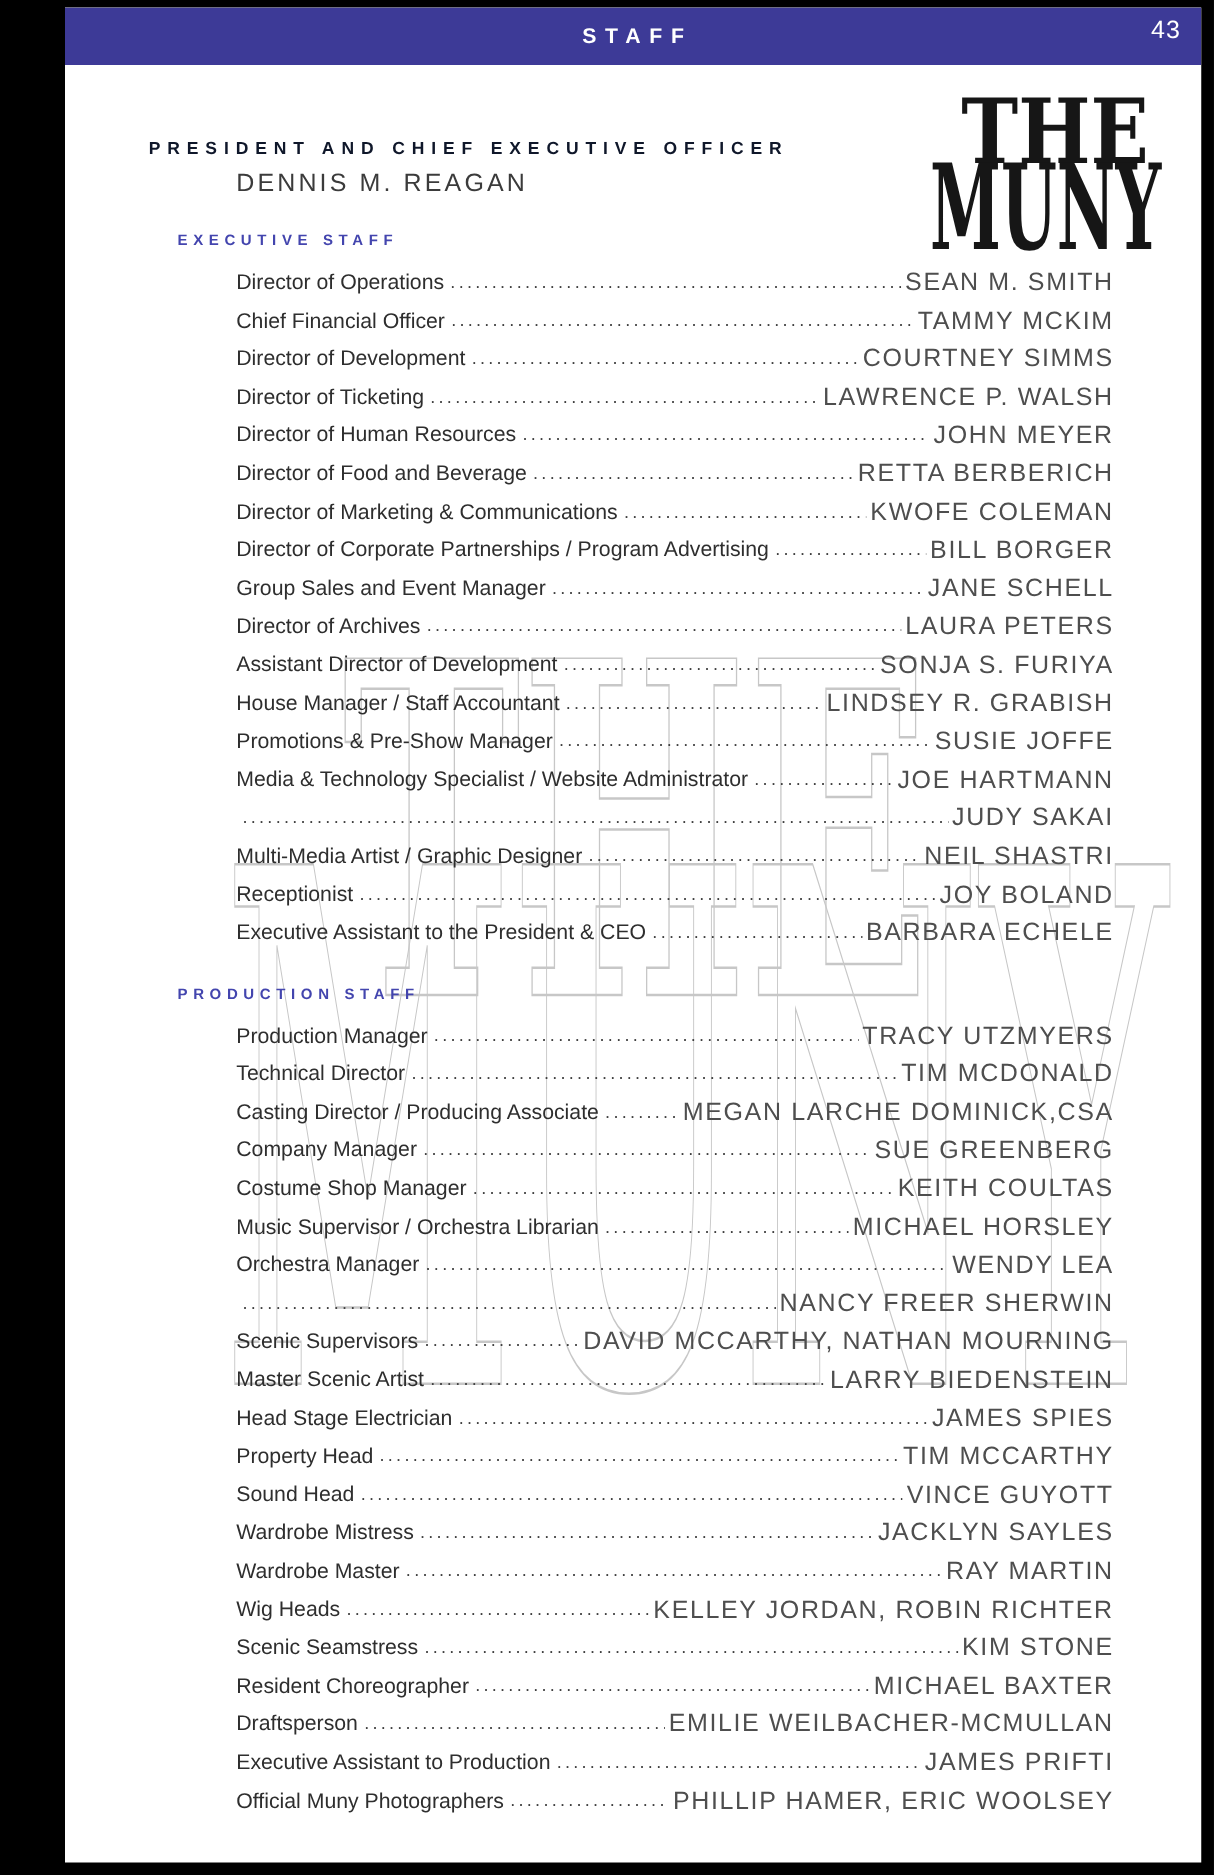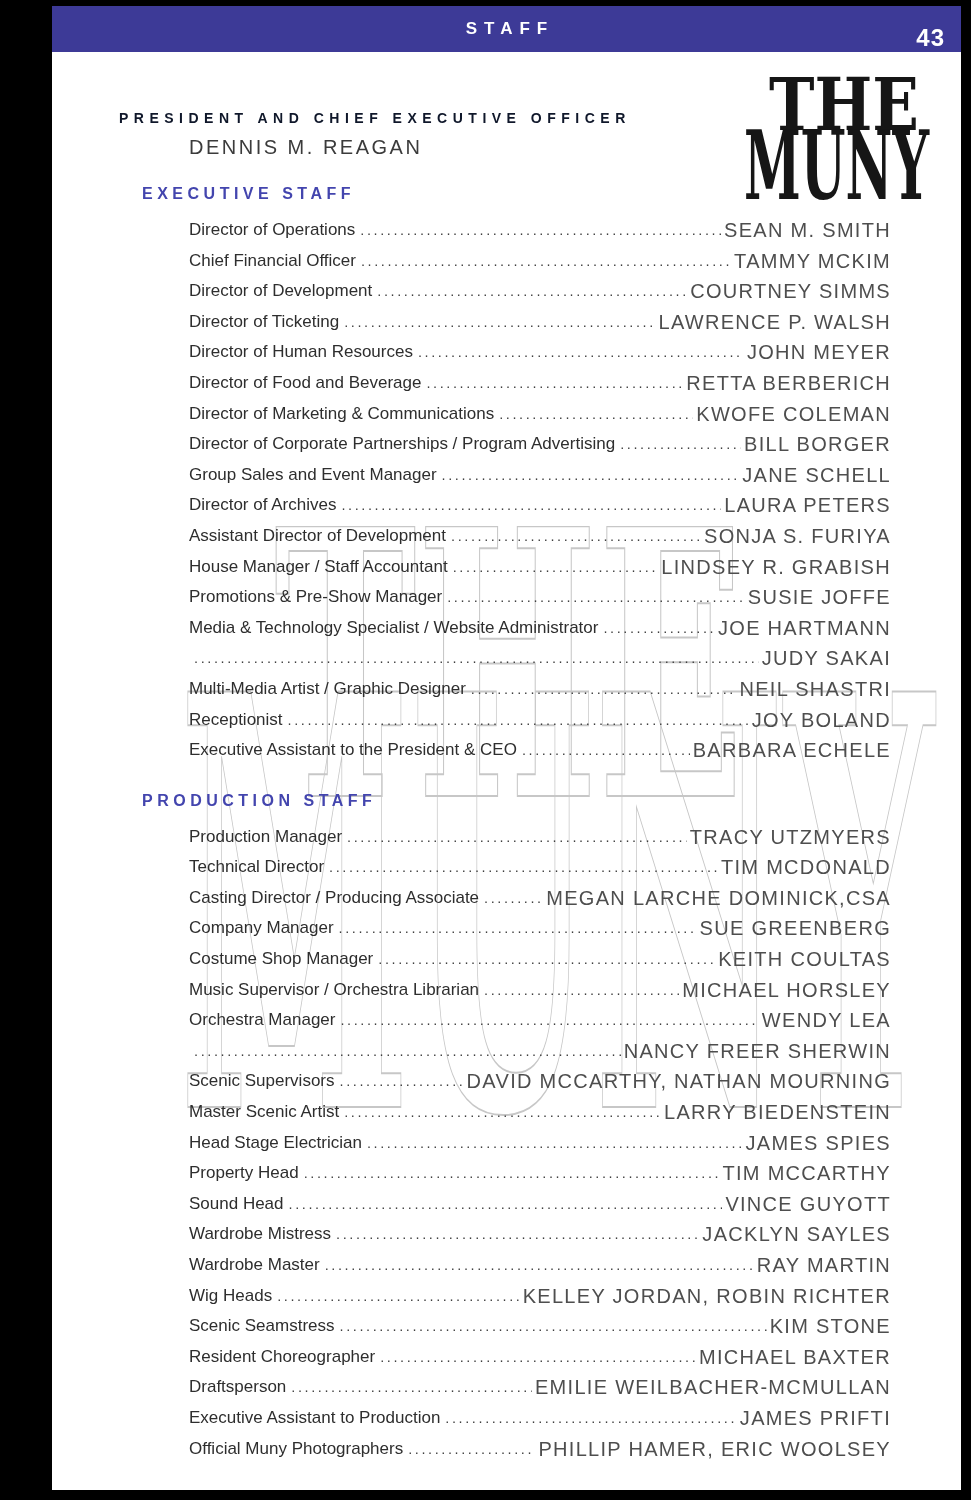--- a/index.html
+++ b/index.html
@@ -13,40 +13,40 @@
   }
   .topbar {
     position:relative; height:46px; background:#3d3a97;
     display:flex; align-items:center; justify-content:center;
   }
   .bar-title {
     color:#ffffff; font-size:17px; font-weight:bold; letter-spacing:7px;
     text-indent:7px;
   }
   .bar-page {
-    position:absolute; right:16px; top:18px; color:#ffffff;
-    font-size:24px; font-weight:bold; letter-spacing:1px;
+    position:absolute; right:16px; top:7px; color:#ffffff;
+    font-size:20px; font-weight:normal; letter-spacing:1px;
   }
   .watermark { position:absolute; left:122px; top:520px; z-index:0; pointer-events:none; }
   .watermark text {
     font-family:"DejaVu Serif","Liberation Serif",serif; font-weight:bold;
     fill:none; stroke:#c7c7c7; stroke-width:2px;
   }
   .logo { position:absolute; left:687px; top:70px; z-index:2; }
   .logo text { font-family:"DejaVu Serif","Liberation Serif",serif; font-weight:bold; fill:#161616; }
   .content { position:relative; z-index:1; }
   .president-label {
     margin:58px 0 0 67px; color:#0f172a; font-size:14px; font-weight:700;
     letter-spacing:5.5px;
   }
   .president-name {
     margin:10px 0 0 137px; color:#3b3b3b; font-size:20px; letter-spacing:2.5px;
   }
   .section-heading {
-    margin:26px 0 12px 90px; color:#4345ae; font-size:16px; font-weight:600;
+    margin:26px 0 12px 90px; color:#4345ae; font-size:12px; font-weight:600;
     letter-spacing:4.5px;
   }
   .rows { margin-left:137px; width:702px; }
   .row {
     display:flex; align-items:flex-start; height:30.6px; line-height:30.6px;
     white-space:nowrap;
   }
   .row-title { color:#2e2e2e; font-size:17px; flex:0 0 auto; }
   .dots {
     flex:1 1 auto; overflow:hidden; margin:0 3px 0 5px;

